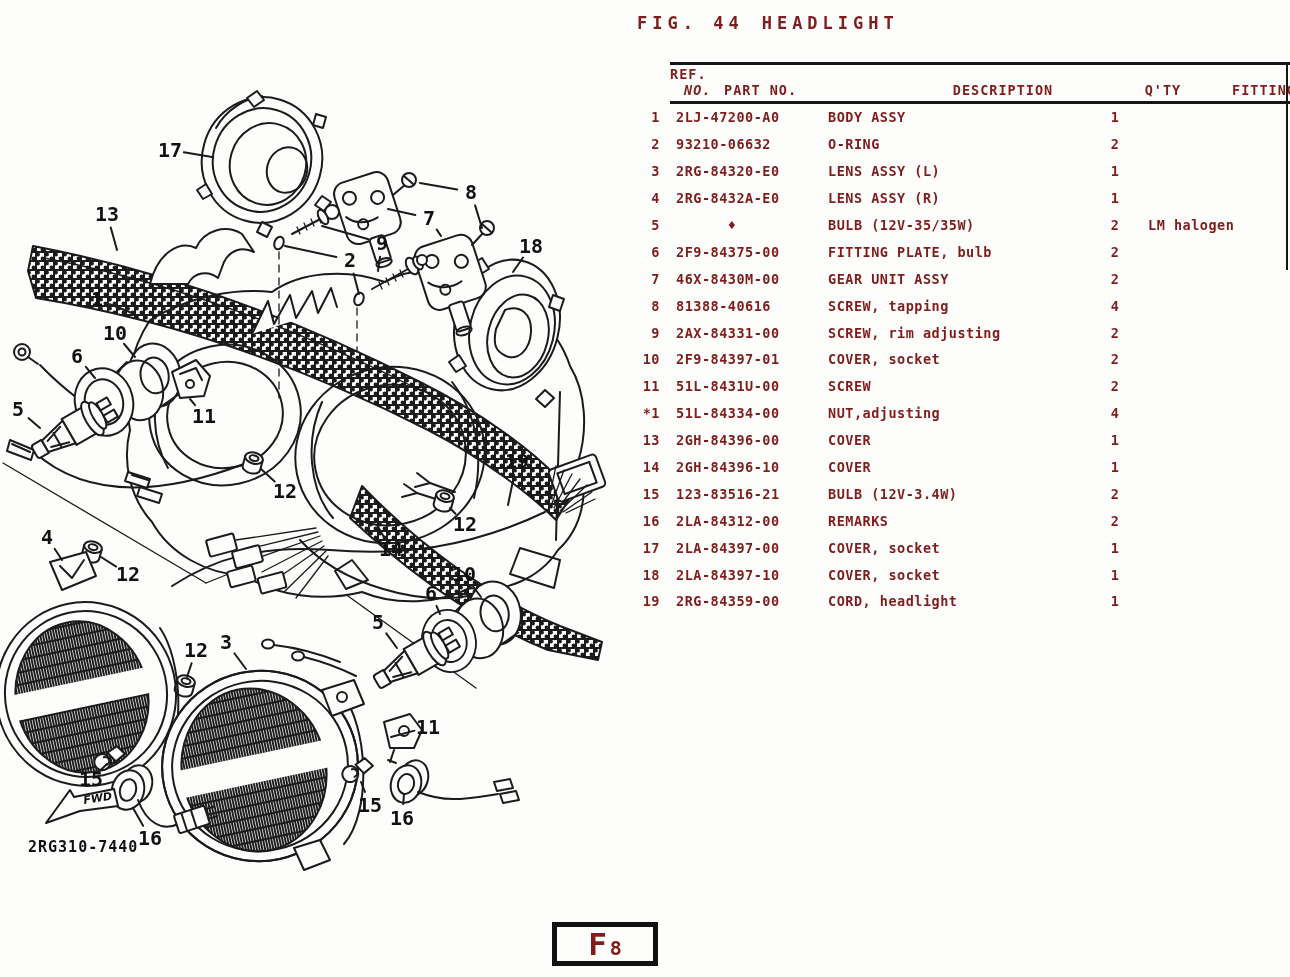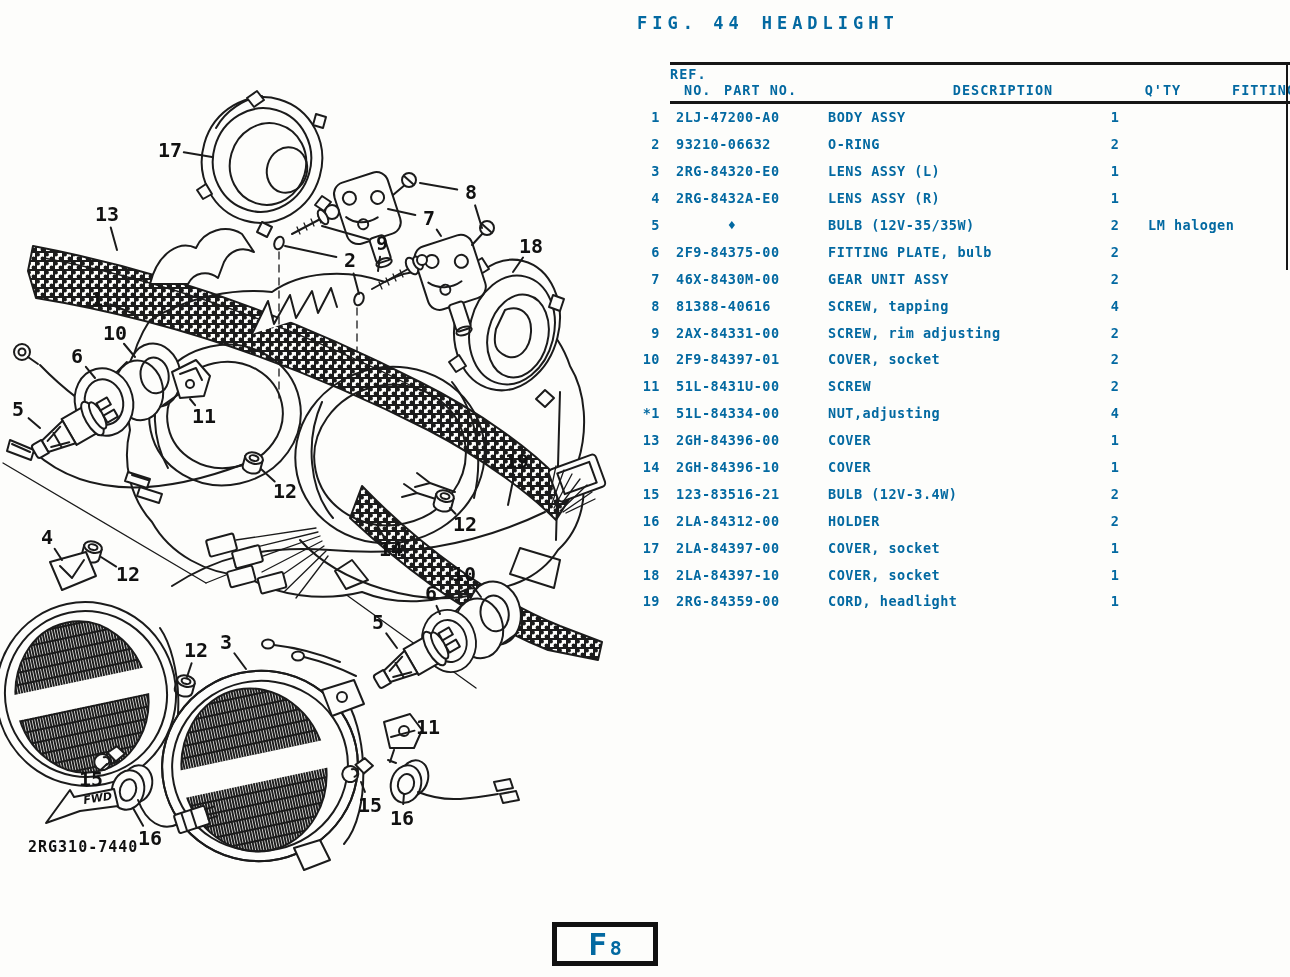--- a/index.html
+++ b/index.html
@@ -1,30 +1,30 @@
 <!DOCTYPE html>
 <html><head>
 <meta charset="utf-8">
 <style>
   html,body{margin:0;padding:0;background:#e8e8e4;}
   .page{position:relative;width:1290px;height:977px;background:#fdfdfb;overflow:hidden;
-        font-family:"DejaVu Sans Mono",monospace;color:#0369a1;}
+        font-family:"DejaVu Sans Mono",monospace;color:#7f1d1d;}
   
   .fig-title{position:absolute;left:637px;top:13px;font-size:17px;font-weight:bold;
              letter-spacing:5px;white-space:pre;}
   .fig-title .gap{display:inline-block;width:18px;}
   
   .grid-cols{display:grid;grid-template-columns:42px 160px 262px 58px 144px;}
   .t-head{position:absolute;left:622px;top:62px;width:666px;
           border-top:3px solid #161616;border-bottom:3px solid #161616;
           padding:2px 0 3px 0;margin-left:48px;}
   .t-head .grid-cols{align-items:end;}
   .t-head .cell{font-size:13.5px;font-weight:bold;letter-spacing:1px;line-height:1.15;}
   .h-ref{text-align:left;}
-  .h-ref .l2{padding-left:14px;}
+  .h-ref .l2{padding-left:14px;font-style:italic;}
   .h-part{padding-left:12px;}
   .h-desc,.h-qty,.h-rem{text-align:center;}
   .t-rows{position:absolute;left:622px;top:104px;width:666px;}
   .t-row{height:26.9px;align-items:center;}
   .t-row span{font-size:13.5px;font-weight:bold;letter-spacing:0.5px;white-space:pre;}
   .c-ref{text-align:right;padding-right:4px;}
   .c-part{padding-left:12px;}
   .c-desc{padding-left:4px;}
   .c-qty{text-align:center;}
   .c-rem{padding-left:4px;}
@@ -172,21 +172,21 @@
       <div class="t-row grid-cols">
         <span class="c-ref">15</span>
         <span class="c-part">123-83516-21</span>
         <span class="c-desc">BULB (12V-3.4W)</span>
         <span class="c-qty">2</span>
         <span class="c-rem"></span>
       </div>
       <div class="t-row grid-cols">
         <span class="c-ref">16</span>
         <span class="c-part">2LA-84312-00</span>
-        <span class="c-desc">HOLDER</span>
+        <span class="c-desc">REMARKS</span>
         <span class="c-qty">2</span>
         <span class="c-rem"></span>
       </div>
       <div class="t-row grid-cols">
         <span class="c-ref">17</span>
         <span class="c-part">2LA-84397-00</span>
         <span class="c-desc">COVER, socket</span>
         <span class="c-qty">1</span>
         <span class="c-rem"></span>
       </div>

